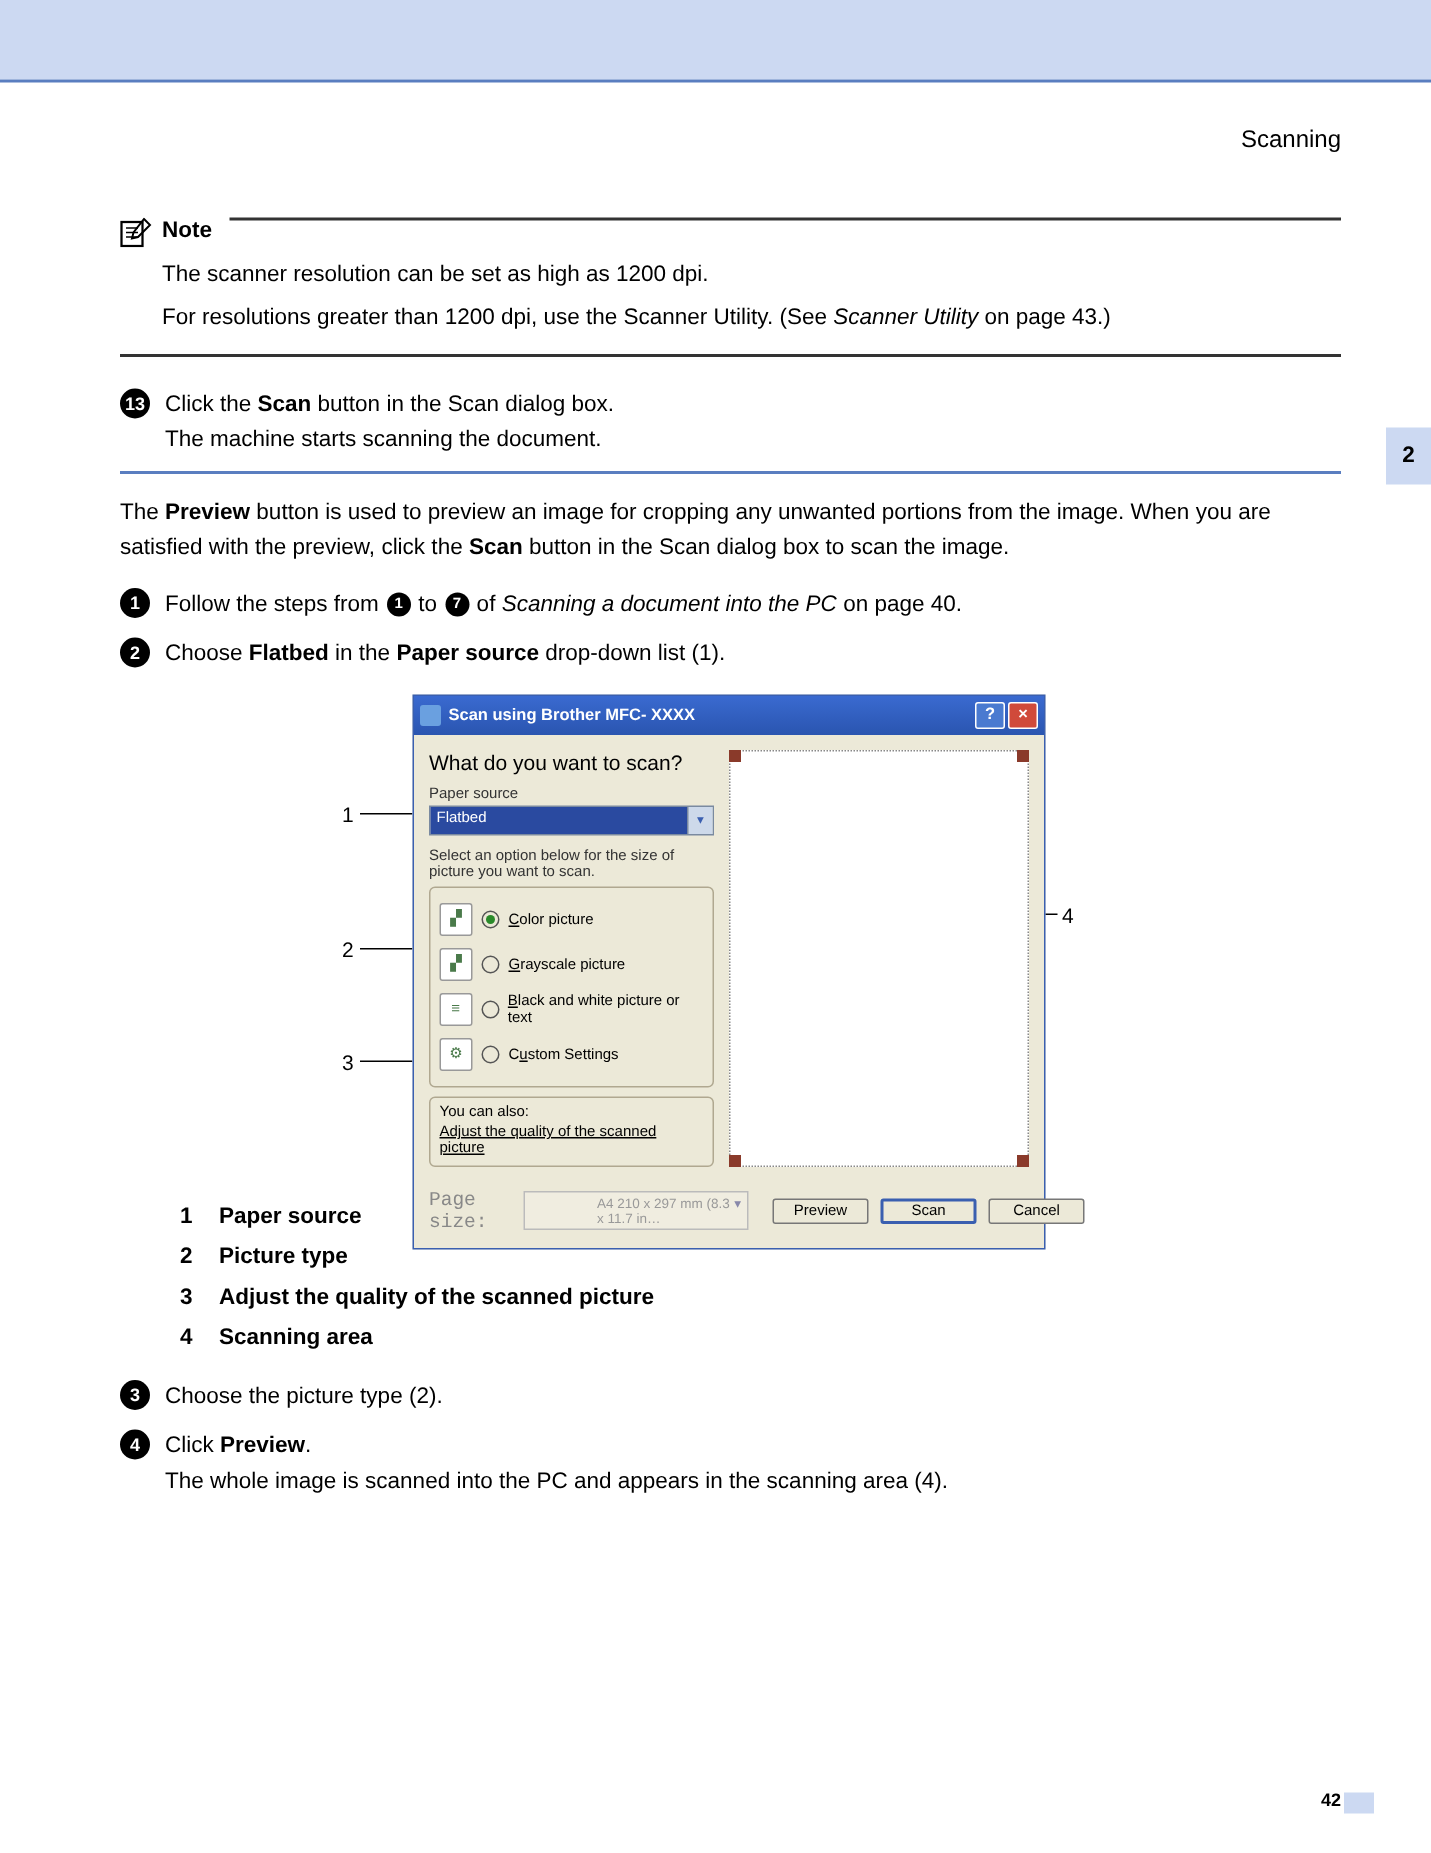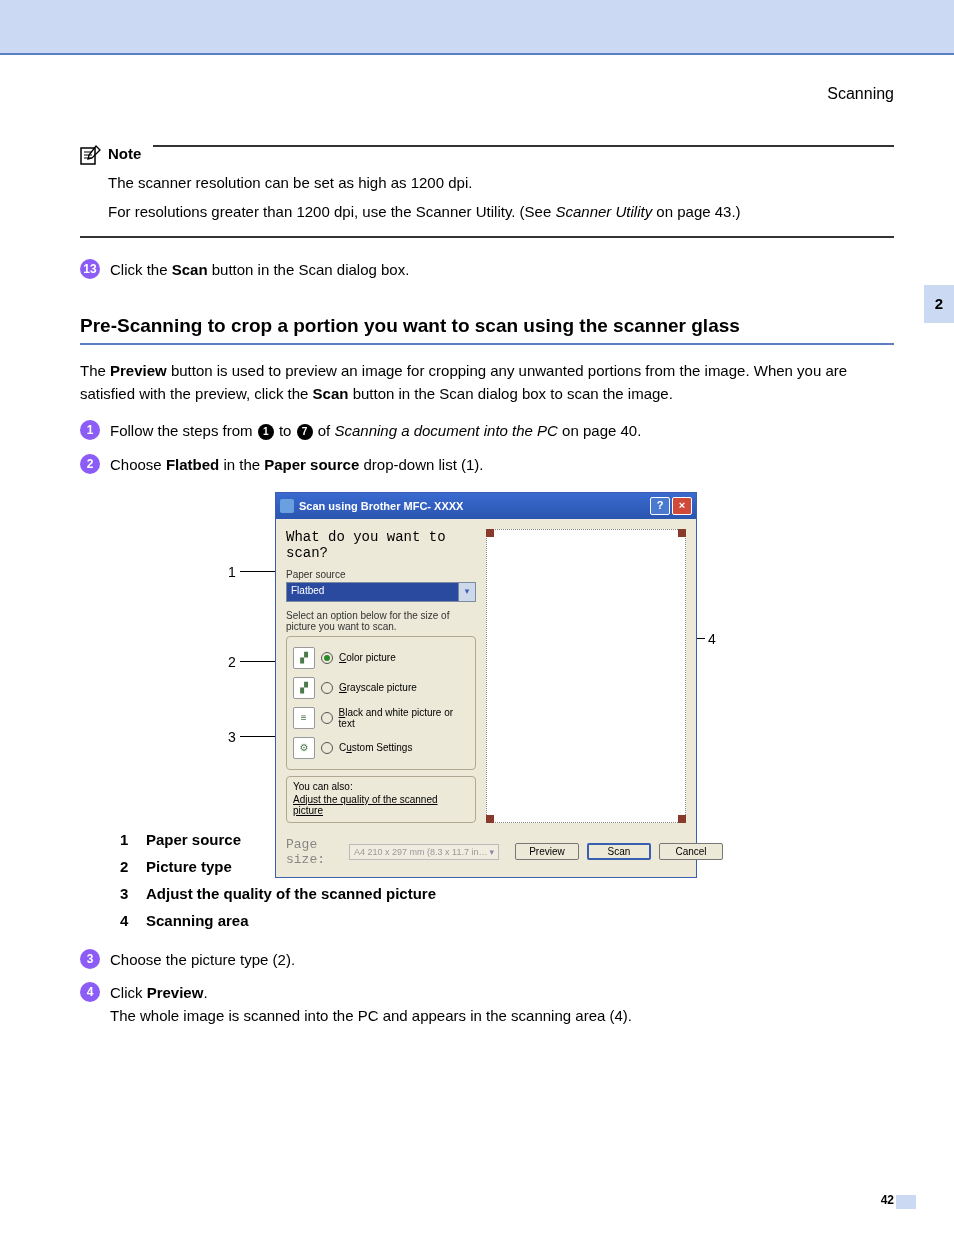--- a/index.html
+++ b/index.html
@@ -65,21 +65,21 @@
   .step {
     display: flex;
     align-items: flex-start;
     gap: 10px;
     margin: 10px 0;
     line-height: 1.55;
   }
   .step-num {
     flex: 0 0 20px;
     width: 20px; height: 20px;
-    background: #8b5cf6;
+    background: #000000;
     color: #fff;
     border-radius: 50%;
     text-align: center;
     font-weight: bold;
     font-size: 12px;
     line-height: 20px;
     margin-top: 1px;
   }
   .step-body { flex: 1; }
   .inline-dot {
@@ -157,21 +157,21 @@
     line-height: 14px;
     font-weight: bold;
     font-size: 11px;
     color: #fff;
     border-radius: 2px;
   }
   .tb-help { background: #4a7ad0; }
   .tb-close { background: #d04a3a; }
   .dlg-body { display: flex; padding: 10px 10px 8px 10px; gap: 10px; }
   .dlg-left { flex: 0 0 190px; }
-  .dlg-prompt { font-size: 14px; margin-bottom: 8px; color: #000; font-family: Liberation Mono, monospace; }
+  .dlg-prompt { font-size: 14px; margin-bottom: 8px; color: #000; }
   .dlg-label { font-size: 10px; color: #333; margin-bottom: 2px; }
   .dlg-select {
     display: flex;
     border: 1px solid #7a8aa0;
     height: 18px;
     margin-bottom: 8px;
   }
   .dlg-select-val {
     flex: 1;
     background: #2a4aa0;
@@ -259,21 +259,21 @@
   .foot-label { font-size: 13px; color: #888; margin-right: 16px; font-family: Liberation Mono, monospace; }
   .foot-size {
     flex: 0 0 140px;
     border: 1px solid #bbb;
     background: #f0ede0;
     color: #999;
     font-size: 9px;
     padding: 2px 4px;
     display: flex;
   }
-  .foot-size span:first-child { flex:1; }
+  .foot-size span:first-child { flex:1;margin-left:44px; }
   .foot-spacer { flex: 1; }
   .dlg-btn {
     border: 1px solid #777;
     background: #ece9d8;
     padding: 2px 10px;
     font-size: 10px;
     border-radius: 2px;
     text-align: center;
     min-width: 42px;
   }
@@ -331,24 +331,24 @@
         <span>For resolutions greater than 1200 dpi, use the Scanner Utility. (See </span><span class="ital">Scanner Utility</span><span> on page 43.)</span>
       </div>
     </div>
     <div class="note-bottom-line"></div>
   </div>
 
   <div class="step">
     <span class="step-num">13</span>
     <div class="step-body">
       <span>Click the </span><span class="bold">Scan</span><span> button in the Scan dialog box.</span><br>
-    </div>
-  </div>
-
-  <h2 class="section">Pre-Scanning to crop a portion you want to scan using the scanner glass</h2>
+      <span>The machine starts scanning the document.</span>
+    </div>
+  </div>
+
   <div class="blue-rule"></div>
 
   <p class="para">
     <span>The </span><span class="bold">Preview</span><span> button is used to preview an image for cropping any unwanted portions from the image. When you are satisfied with the preview, click the </span><span class="bold">Scan</span><span> button in the Scan dialog box to scan the image.</span>
   </p>
 
   <div class="step">
     <span class="step-num">1</span>
     <div class="step-body">
       <span>Follow the steps from </span><span class="inline-dot">1</span><span> to </span><span class="inline-dot">7</span><span> of </span><span class="ital">Scanning a document into the PC</span><span> on page 40.</span>

